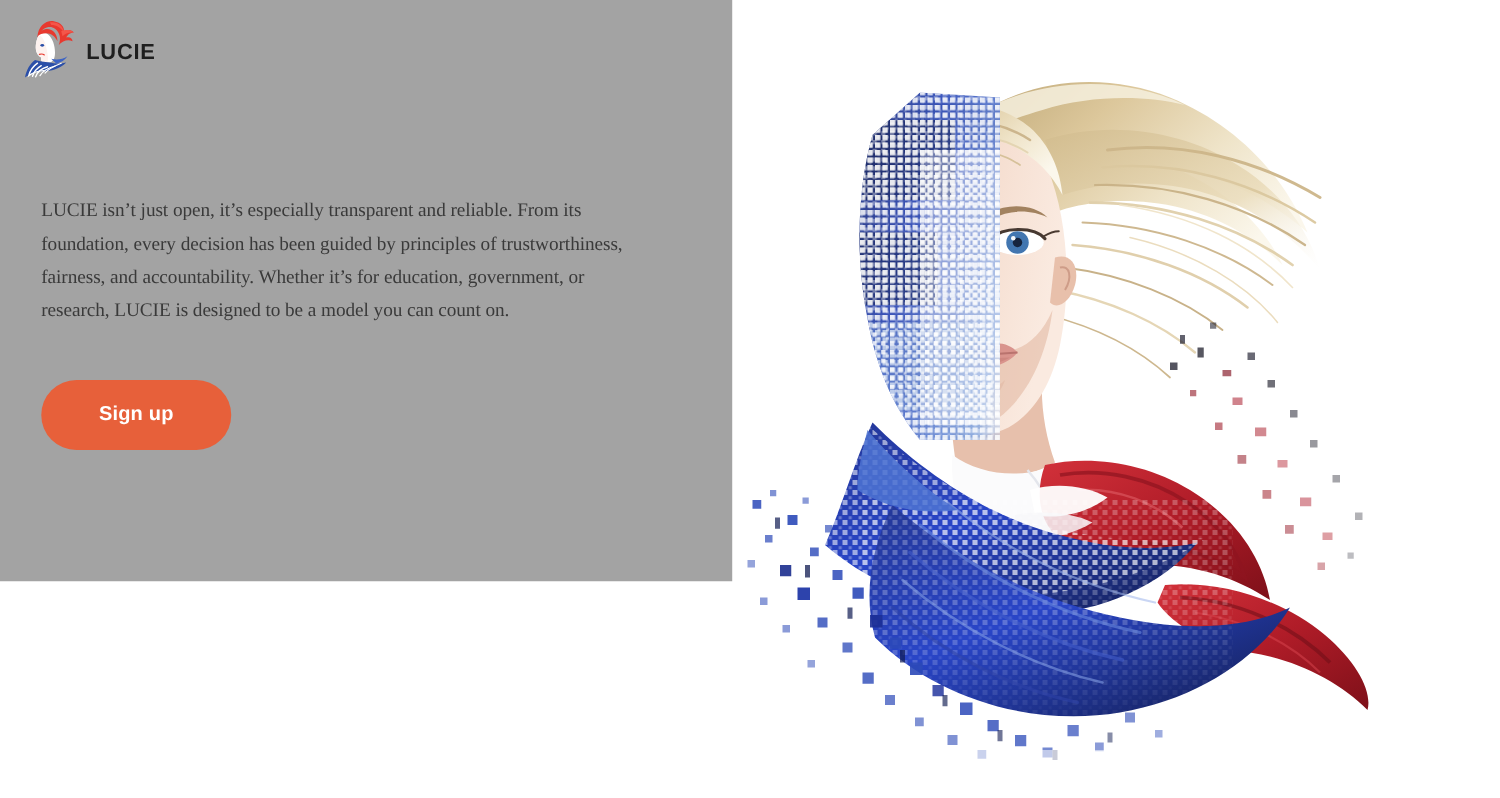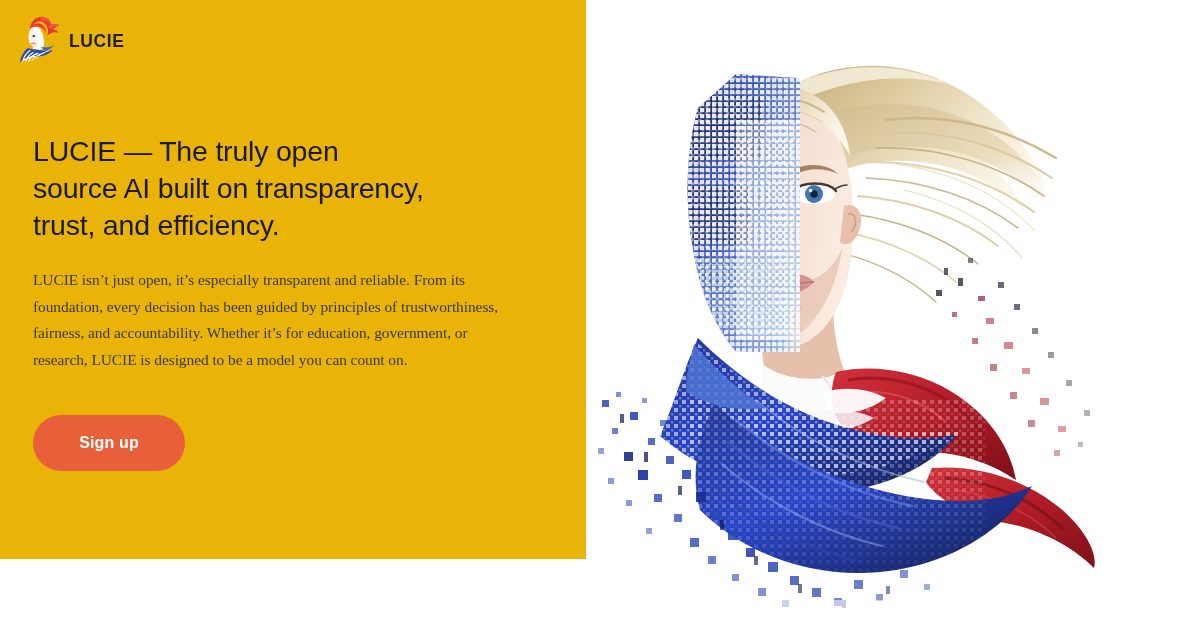--- a/index.html
+++ b/index.html
@@ -15,22 +15,22 @@
   .page {
     width: 1200px;
     height: 638px;
     display: flex;
     position: relative;
   }
 
   
   .left-panel {
     width: 586px;
-    height: 559px;
-    background: #eab308;
+    height: 465px;
+    background: #a3a3a3;
     position: relative;
     flex: 0 0 586px;
   }
 
   .brand {
     position: absolute;
     left: 18px;
     top: 14px;
     display: flex;
     align-items: center;
@@ -153,23 +153,20 @@
             <path d="M26 38.8 C21 40.2, 16.5 42.4, 14 46.5" stroke="#ffffff" stroke-width="1" fill="none" stroke-linecap="round"></path>
             <path d="M31 36.6 C26 38.6, 21 40.8, 18 44.5" stroke="#ffffff" stroke-width="0.9" fill="none" stroke-linecap="round"></path>
             <path d="M23 33 C27 34, 32 33.6, 36 31 C34 34, 31 36, 27 36.8 Z" fill="#3C63C4"></path>
           </g>
         </svg>
       </span>
       <span class="brand-word">LUCIE</span>
     </div>
 
     <div class="left-content">
-      <h1 class="headline">LUCIE — The truly open
-source AI built on transparency,
-trust, and efficiency.</h1>
       <p class="body-copy">LUCIE isn’t just open, it’s especially transparent and reliable. From its foundation, every decision has been guided by principles of trustworthiness, fairness, and accountability. Whether it’s for education, government, or research, LUCIE is designed to be a model you can count on.</p>
       <button class="signup-button">Sign up</button>
     </div>
   </div>
 
   <div class="right-panel">
     <div class="hero-art">
       <svg viewBox="0 0 614 638" xmlns="http://www.w3.org/2000/svg" aria-hidden="true">
         <defs>
 

